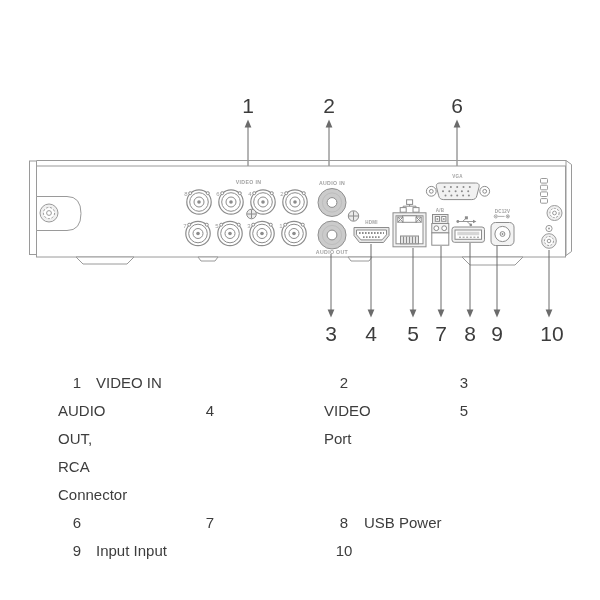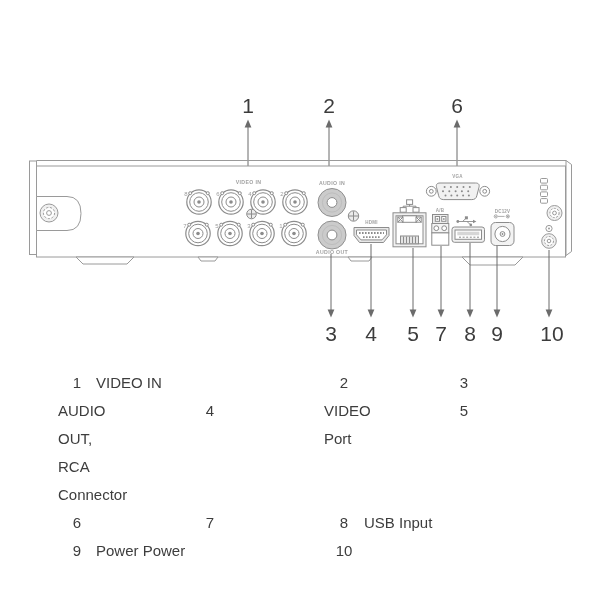--- a/index.html
+++ b/index.html
@@ -339,20 +339,20 @@
   <div class="num">3</div>
   <div class="lbl">AUDIO OUT, RCA Connector</div>
   <div class="num">4</div>
   <div class="lbl">VIDEO Port</div>
 
   <div class="num">5</div>
   <div class="num">6</div>
 
   <div class="num">7</div>
   <div class="num">8</div>
-  <div class="lbl">USB Input</div>
+  <div class="lbl">USB Power</div>
 
   <div class="num">9</div>
-  <div class="lbl">Power Power</div>
+  <div class="lbl">Input Input</div>
   <div class="num">10</div>
 </div>
 
 </div>
 
 </body></html>

